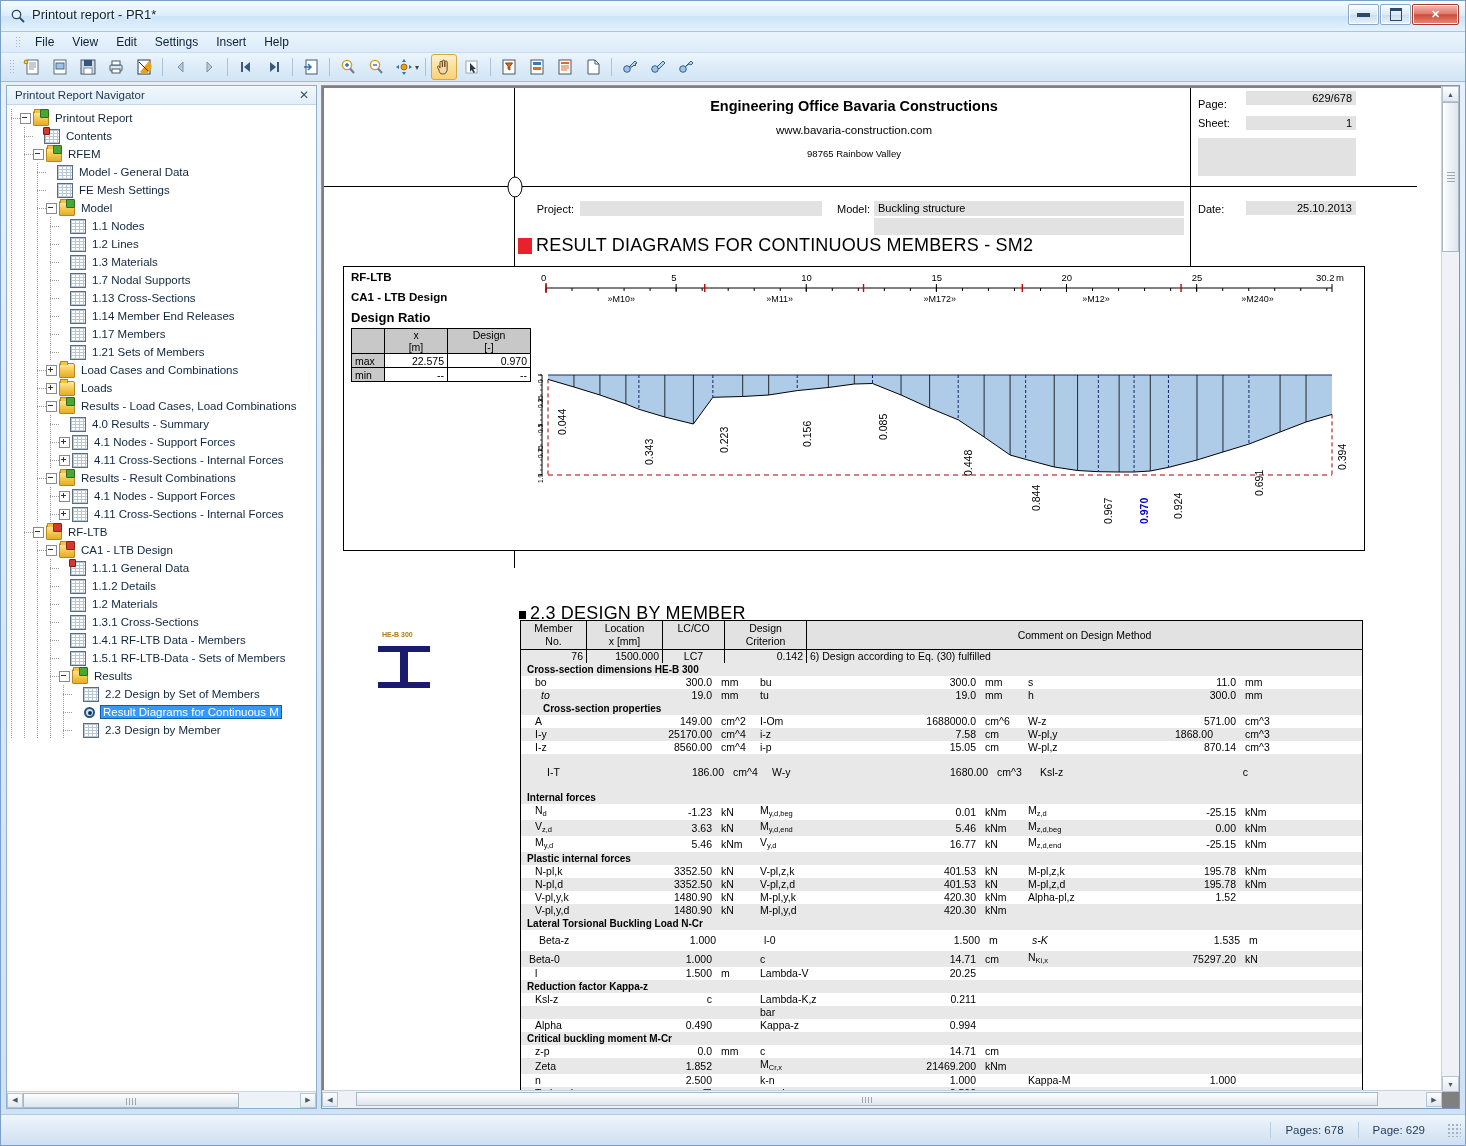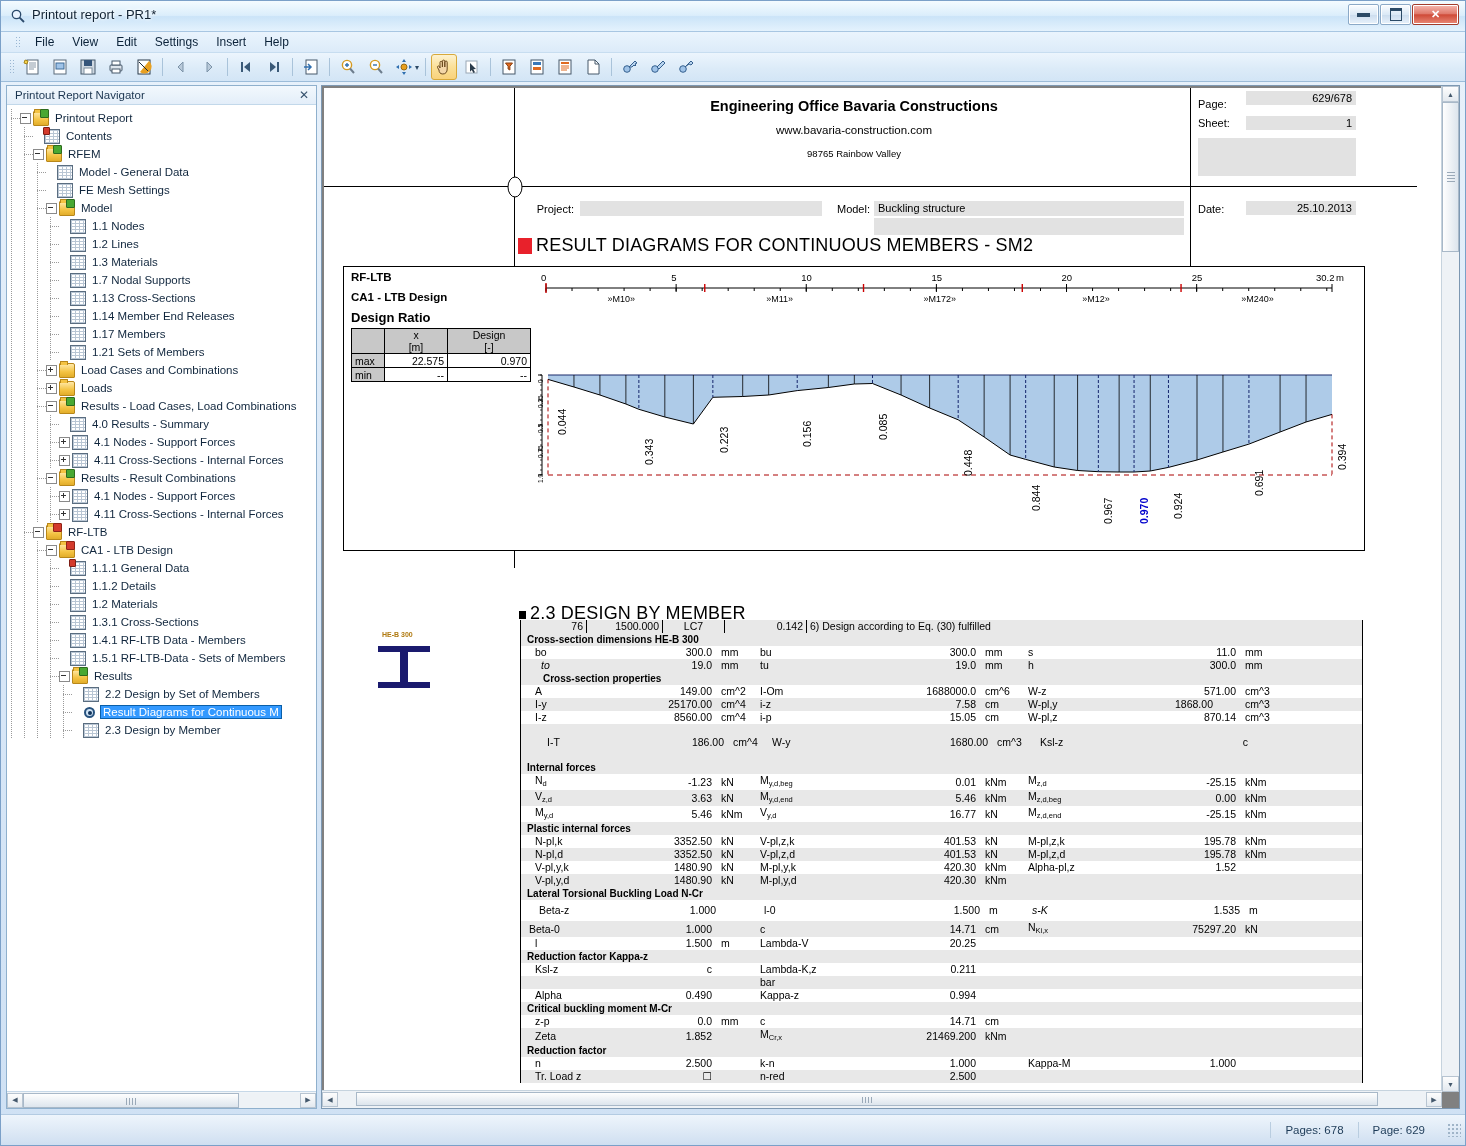--- a/index.html
+++ b/index.html
@@ -940,20 +940,27 @@
           <div id="memtable" style="position:absolute;left:196px;top:532px;width:843px;">
               <table class="mt" style="width:843px;position:relative;left:0;top:0;">
                 <colgroup>
                   <col style="width:66px">
                   <col style="width:76px">
                   <col style="width:62px">
                   <col style="width:82px">
                   <col>
                 </colgroup>
                 <tbody>
+                  <tr>
+                    <th>Member<br>No.</th>
+                    <th>Location<br>x [mm]</th>
+                    <th>LC/CO<br>&nbsp;</th>
+                    <th>Design<br>Criterion</th>
+                    <th>Comment on Design Method</th>
+                  </tr>
                   <tr class="shade">
                     <td class="r">76</td>
                     <td class="r">1500.000</td>
                     <td class="c">LC7</td>
                     <td class="r">0.142</td>
                     <td>6) Design according to Eq. (30) fulfilled</td>
                   </tr>
                   <tr class="shade">
                     <td colspan="5" class="grp" style="padding-left:6px;">Cross-section dimensions HE-B 300</td>
                   </tr>
@@ -1597,23 +1604,20 @@
                             <td style="border:none;">M<span class="sub">Cr,x</span></td>
                             <td style="text-align:right;border:none;">21469.200</td>
                             <td style="padding-left:6px;border:none;">kNm</td>
                             <td style="border:none;"></td>
                             <td style="text-align:right;border:none;"></td>
                             <td style="padding-left:6px;border:none;"></td>
                           </tr>
                         </tbody>
                       </table>
                     </td>
-                  </tr>
-                  <tr class="shade">
-                    <td colspan="5" class="grp" style="padding-left:6px;">Reduction factor</td>
                   </tr>
                   <tr class="white">
                     <td colspan="5" style="padding:0;">
                       <table style="width:100%;border-collapse:collapse;font-size:10.5px;table-layout:fixed;">
                         <colgroup>
                           <col style="width:116px">
                           <col style="width:78px">
                           <col style="width:42px">
                           <col style="width:136px">
                           <col style="width:86px">

